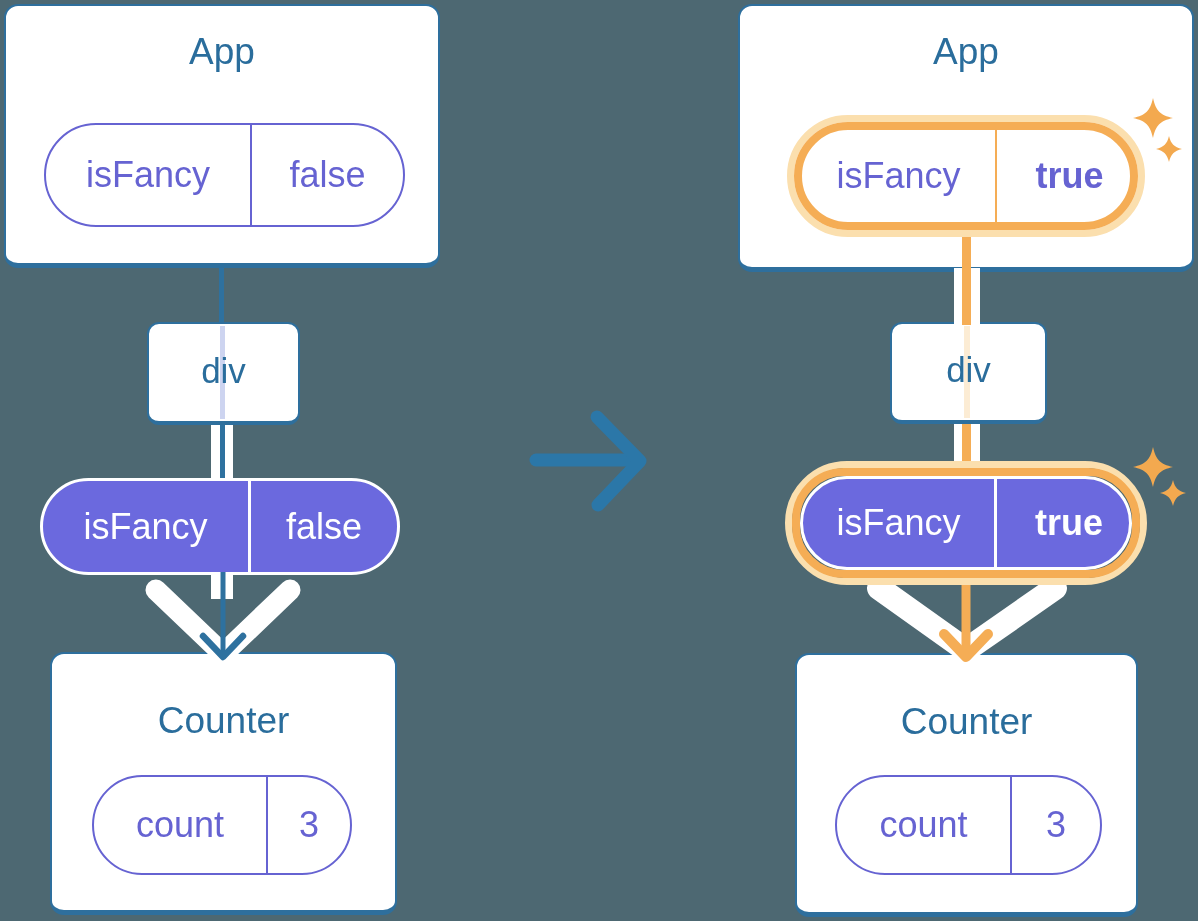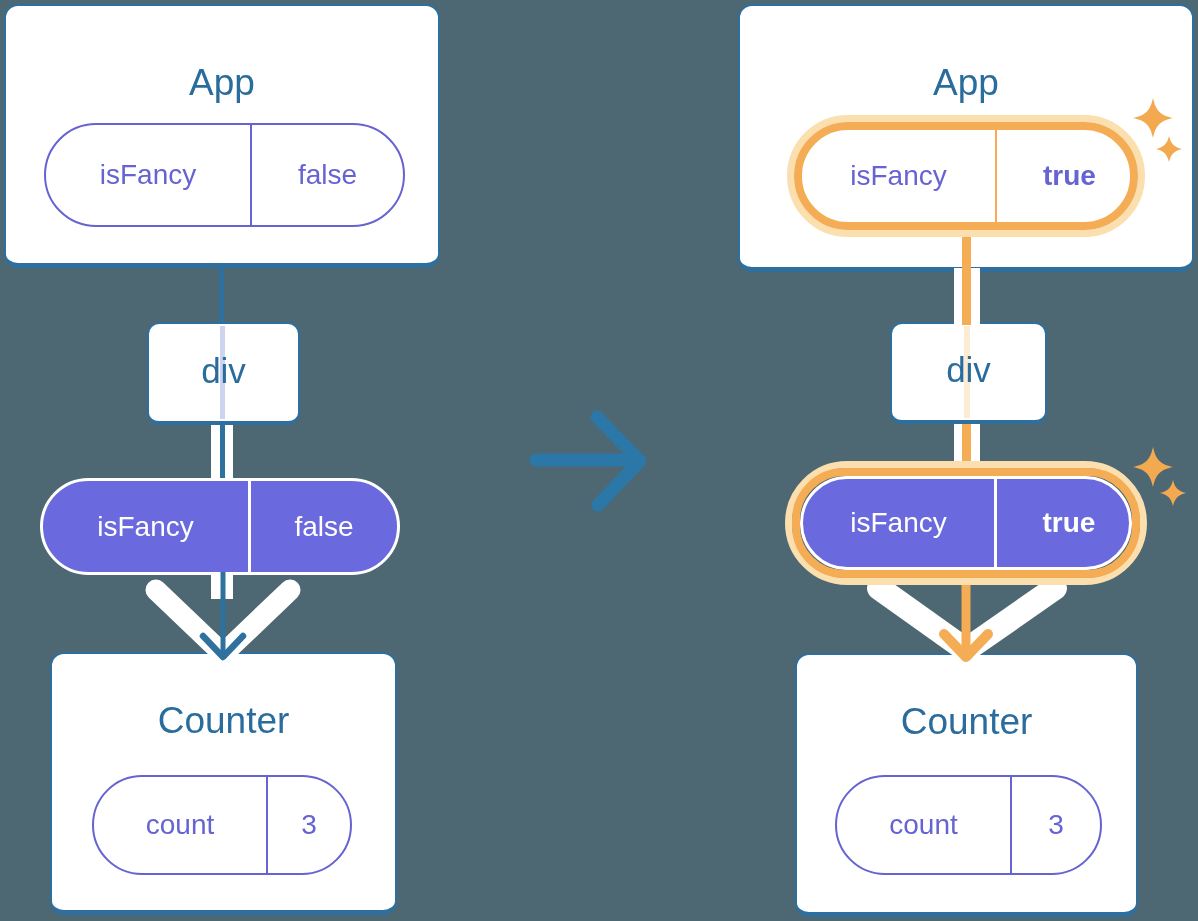--- a/index.html
+++ b/index.html
@@ -8,35 +8,35 @@
     position: relative; width: 1198px; height: 921px;
     background:#4d6872; overflow: hidden;
     font-family: "Liberation Sans", sans-serif;
   }
   .card {
     position: absolute; background:#fff;
     border: 2px solid #2e6f9d; border-bottom-width: 5px;
     border-radius: 14px; z-index: 1;
   }
   .card-title {
-    position: absolute; left:0; right:0; top: 56px;
+    position: absolute; left:0; right:0; top: 25px;
     text-align: center; font-size: 37px; font-weight: 500;
     color:#2a6d9c; line-height: 1.15;
   }
   .node-label {
     position: absolute; left:0; right:0; top:0; bottom:4px;
     display:flex; align-items:center; justify-content:center;
     font-size: 35px; font-weight: 500; color:#2a6d9c; z-index:1;
   }
   .pill { position:absolute; display:flex; }
   .pill-outline { border: 2.5px solid #6663d2; border-radius: 60px; background:#fff; }
   .pill-solid  { background:#6b69de; border: 3px solid #fff; border-radius: 52px; }
   .cell {
     display:flex; align-items:center; justify-content:center;
-    font-size: 28px; color:#6663d2; height:100%;
+    font-size: 36px; color:#6663d2; height:100%;
   }
   .pill-outline .cell-l { border-right: 2px solid #6663d2; }
   .pill-solid .cell { color:#fff; }
   .pill-solid .cell-l { border-right: 3px solid #fff; }
   .bold-val { font-weight: 700; margin-left: 12px; }
   .glow {
     position:absolute; border: 7px solid #fbdfae; border-radius: 66px; z-index:2;
   }
   .ring {
     width:100%; height:100%; border: 8px solid #f5ad55;

